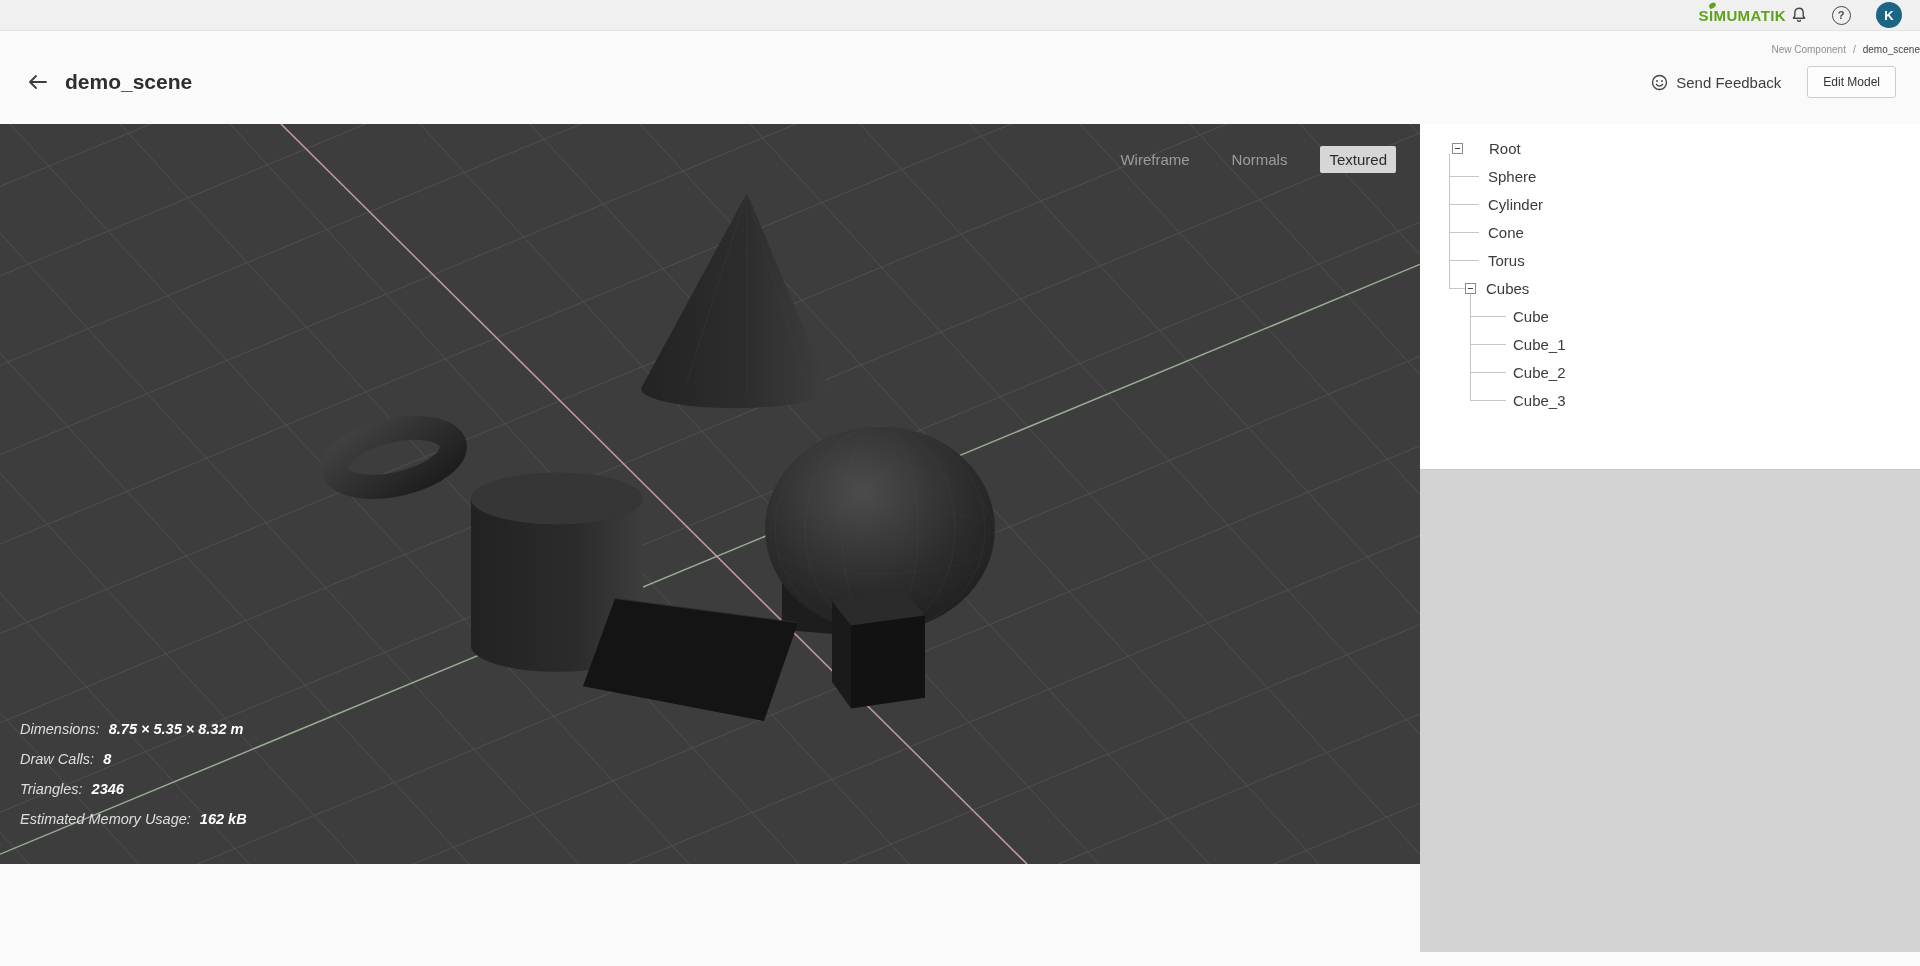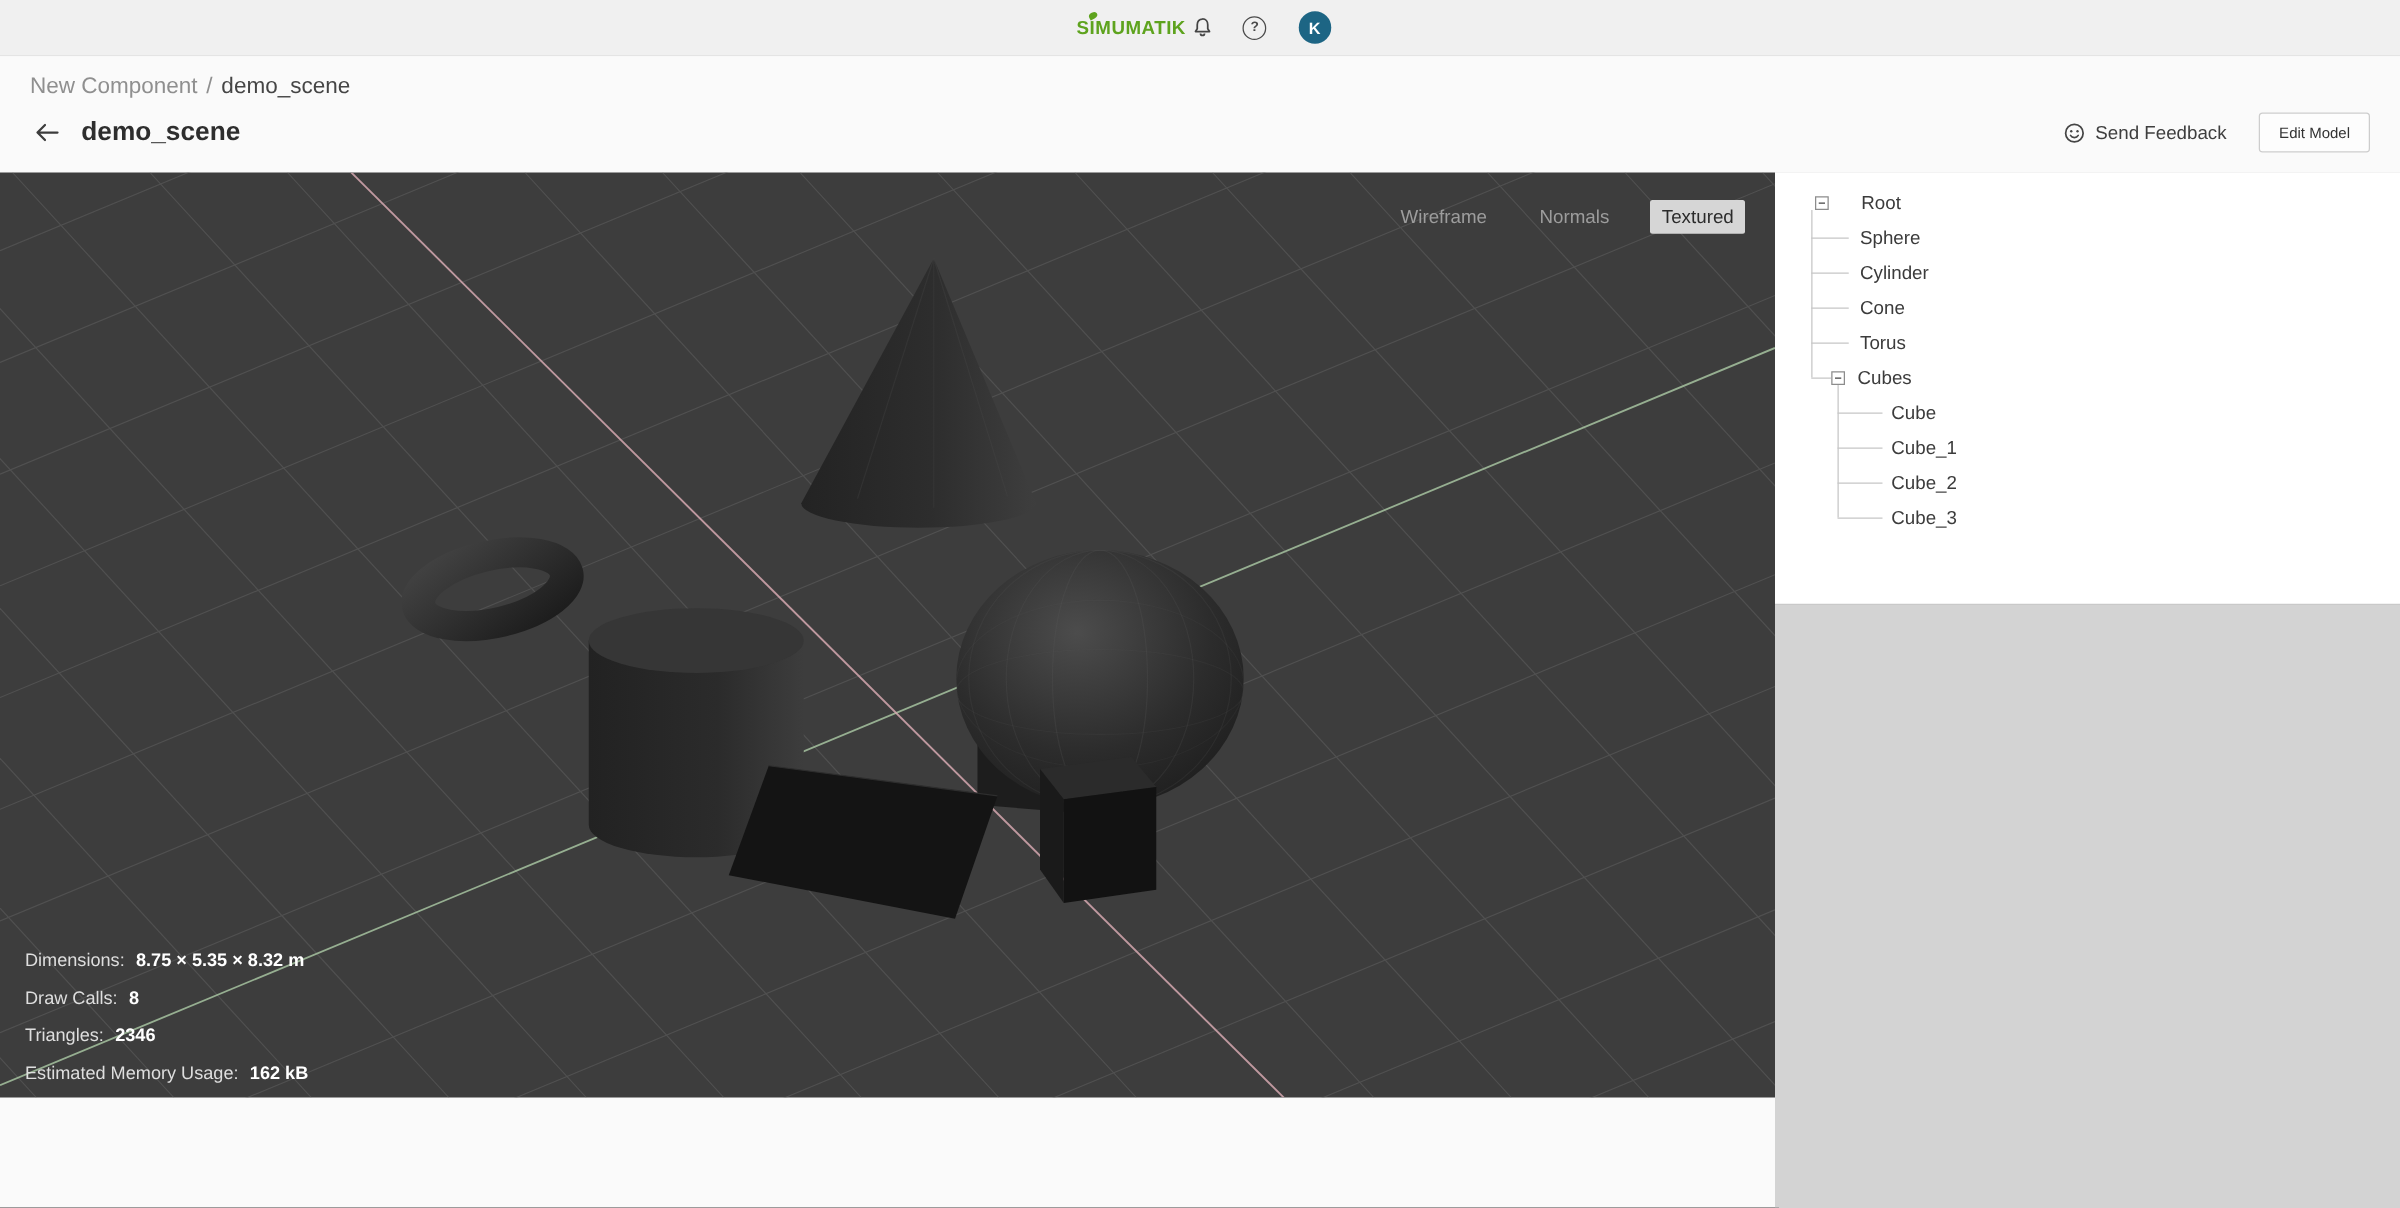--- a/index.html
+++ b/index.html
@@ -5,41 +5,41 @@
   * { box-sizing: border-box; }
   html, body { margin:0; padding:0; overflow:hidden; }
   body {
     width:1920px; height:966px;
     font-family:"Liberation Sans", sans-serif;
     background:#fafafa; color:#333;
   }
 
   
   .topbar {
-    height:45px; background:#f0f0f0; border-bottom:1px solid #e4e4e4;
-    display:flex; align-items:center; justify-content:center;
+    height:31px; background:#f0f0f0; border-bottom:1px solid #e4e4e4;
+    display:flex; align-items:center; justify-content:flex-end;
     padding:0 18px 0 24px;
   }
   .logo { position:relative; font-size:15px; font-weight:800; letter-spacing:.4px;
     color:#5ea31e; cursor:pointer; }
   .logo-leaf { position:absolute; left:10px; top:-4px; width:7px; height:5px;
     background:#5ea31e; border-radius:50% 50% 50% 0; transform:rotate(-28deg); }
   .topbar-right { display:flex; align-items:center; gap:16px; }
   .icon-btn { width:26px; height:26px; display:flex; align-items:center; justify-content:center;
     cursor:pointer; }
   .help-circle { width:19px; height:19px; border:1.6px solid #4a4a4a; border-radius:50%;
     display:flex; align-items:center; justify-content:center;
     font-size:11px; font-weight:bold; color:#4a4a4a; }
   .avatar { width:26px; height:26px; border-radius:50%; background:#1d6584;
     color:#fff; font-size:13px; font-weight:bold;
     display:flex; align-items:center; justify-content:center; cursor:pointer; margin-left:6px; }
 
   
   .subheader { height:93px; background:#fafafa; }
-  .breadcrumb { padding:13px 0 0 24px; font-size:18px; color:#8f8f8f; }
+  .breadcrumb { padding:13px 0 0 24px; font-size:10px; color:#8f8f8f;text-align:right; }
   .breadcrumb .sep { margin:0 7px; }
   .breadcrumb .current { color:#454545; }
   .titlerow { display:flex; align-items:center; margin-top:11px; padding:0 24px 0 22px; }
   .back-btn { width:30px; height:30px; display:flex; align-items:center; justify-content:center;
     cursor:pointer; }
   .page-title { font-size:21px; font-weight:bold; color:#2e2e2e; margin-left:13px; }
   .titlerow-right { margin-left:auto; display:flex; align-items:center; gap:26px; }
   .feedback { display:flex; align-items:flex-start; gap:8px; font-size:15px; color:#3e3e3e; cursor:pointer; }
   .edit-model-btn { height:32px; padding:0 15px; background:#fdfdfd; border:1px solid #cdcdcd;
     border-radius:3px; font-size:12px; color:#333; cursor:pointer;
@@ -47,21 +47,21 @@
 
   
   .content { display:flex; height:828px; }
   .viewport { width:1420px; height:740px; position:relative; background:#3d3d3d; overflow:hidden; }
   .scene-svg { position:absolute; inset:0; width:100%; height:100%; display:block; cursor:grab; }
 
   .modes { position:absolute; top:22px; right:24px; display:flex; align-items:center; gap:24px; }
   .mode { font-size:15px; color:#9d9d9d; cursor:pointer; padding:5px 9px; border-radius:2px; }
   .mode.active { background:#d6d6d6; color:#2b2b2b; }
 
-  .stats { position:absolute; left:20px; bottom:4px; }
+  .stats { position:absolute; left:20px; bottom:30px;font-style:italic; }
   .stat { height:30px; display:flex; align-items:center; font-size:14.5px; color:#dedede; }
   .stat .val { font-weight:bold; color:#fff; margin-left:9px; }
 
   
   .panel { width:500px; height:828px; background:#d3d3d3; }
   .tree-card { background:#fff; height:346px; border-bottom:1px solid #c9c9c9; overflow:hidden; }
   .tree { position:relative; padding-top:10px; font-size:15px; color:#3b3b3b; }
   .trow { height:28px; display:flex; align-items:center; position:relative; cursor:pointer; }
   .lvl0 { padding-left:32px;gap:16px; }
   .lvl1.leaf { padding-left:68px; }

